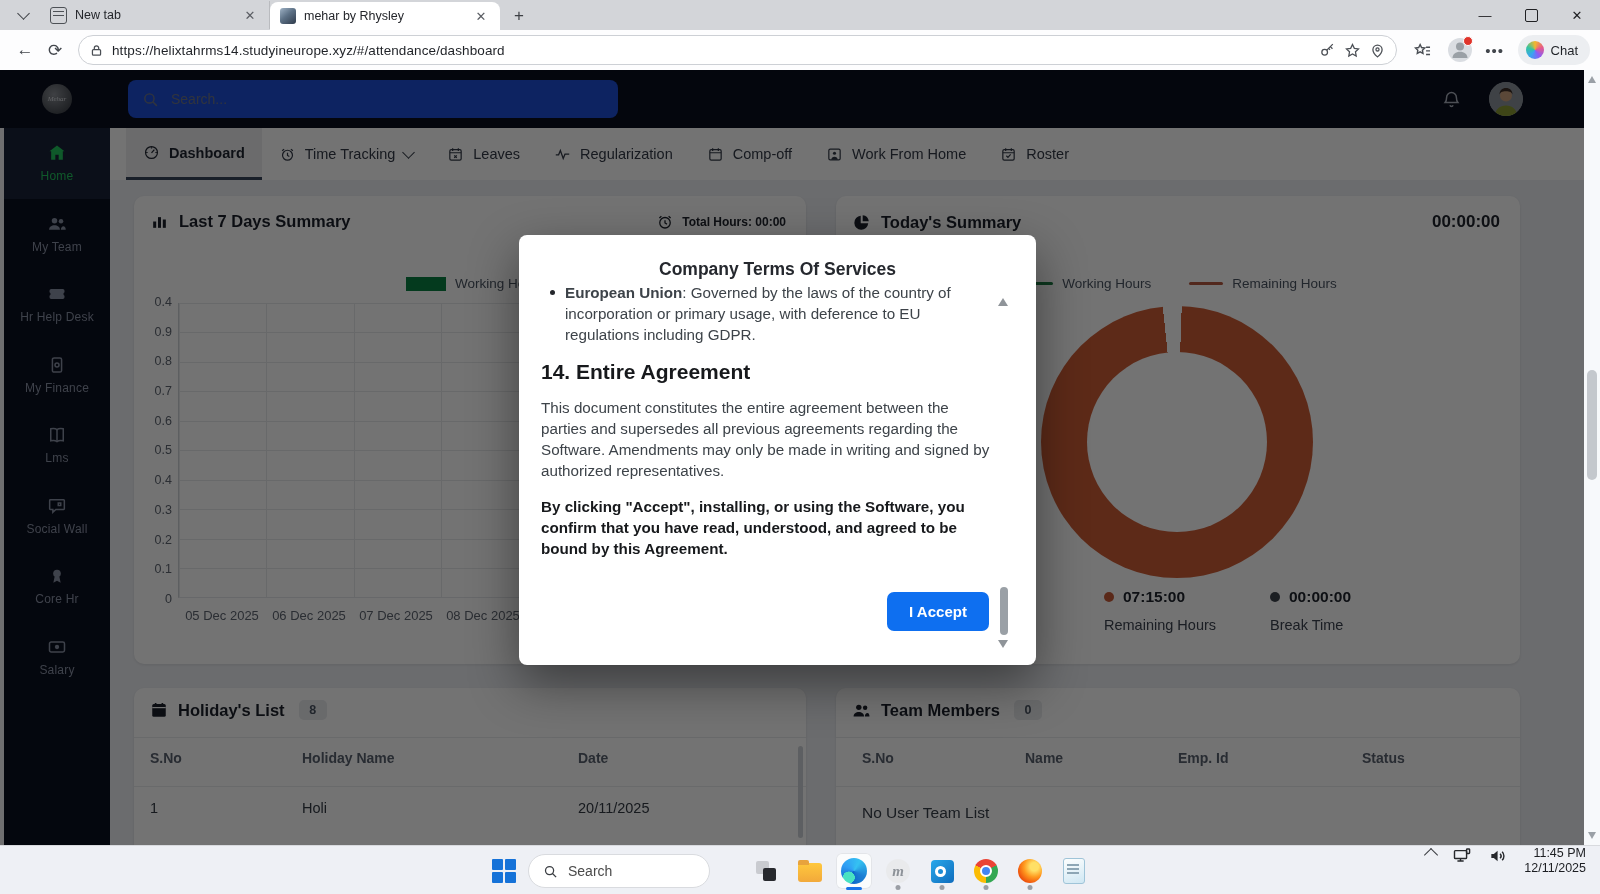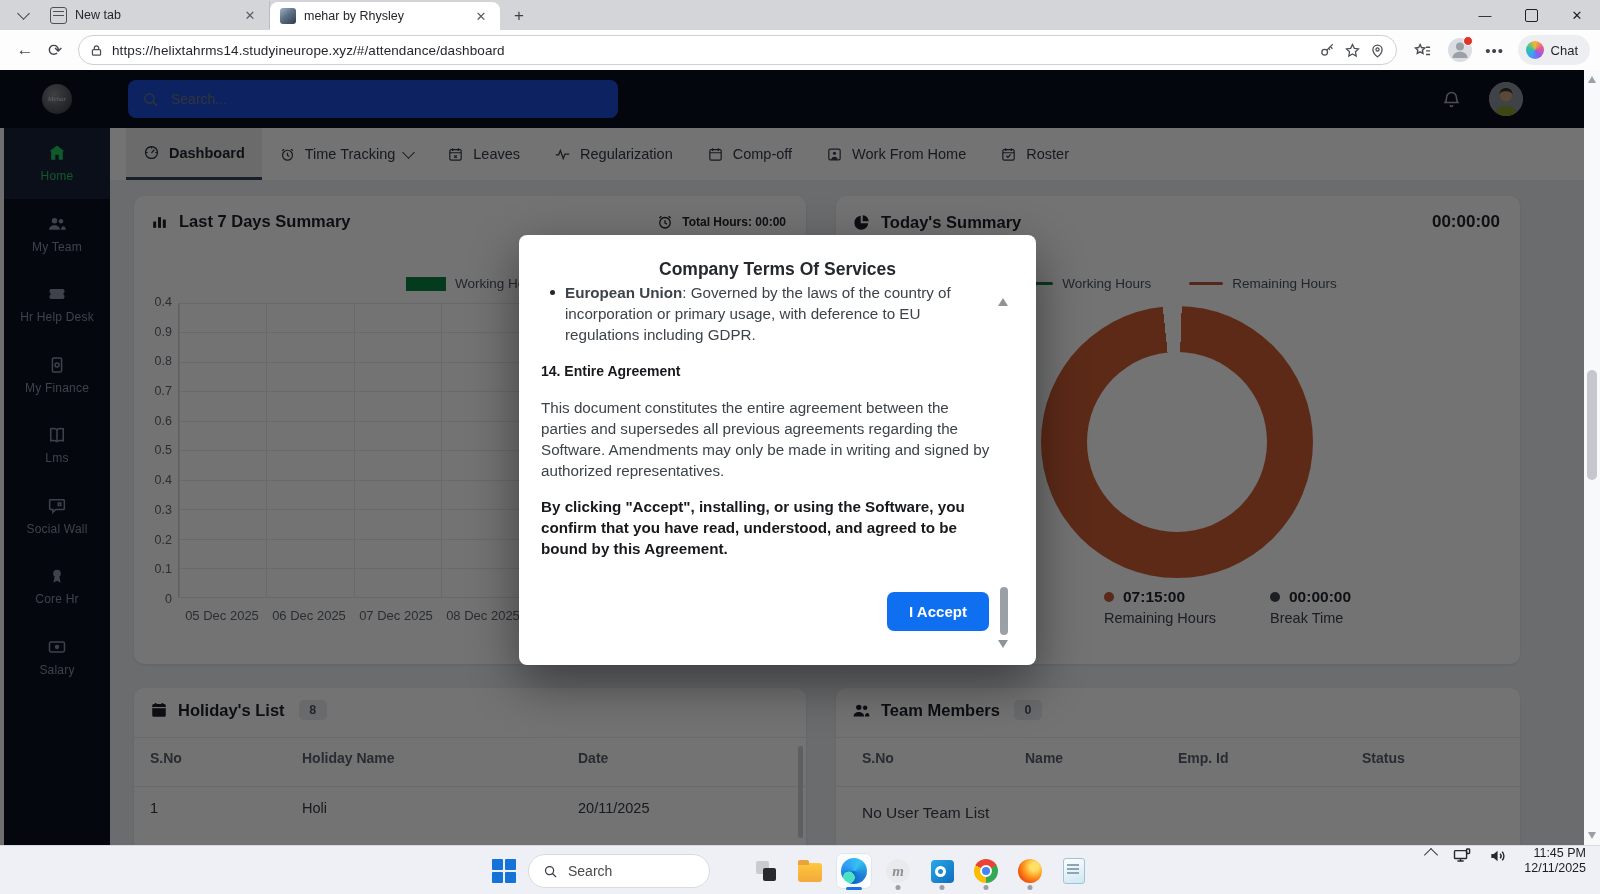--- a/index.html
+++ b/index.html
@@ -73,41 +73,41 @@
   .xlab{position:absolute;top:412px;width:88px;text-align:center;font-size:13px;color:#5f6672}
 
   
   .timer{font-size:17px;font-weight:800;color:#20252e}
   .leg2{position:absolute;left:0;top:80px;width:100%;display:flex;justify-content:center;gap:38px;font-size:13.5px;color:#4b5563}
   .leg2 .it{display:flex;align-items:center;gap:9px}
   .leg2 .ln{width:34px;height:3px;border-radius:2px}
   .donut{position:absolute;left:205px;top:110px;width:272px;height:272px;border-radius:50%;
          background:conic-gradient(from -6deg,#ffffff 0deg 8deg,#cf5d36 8deg 360deg)}
   .donut:after{content:"";position:absolute;left:46px;top:46px;width:180px;height:180px;border-radius:50%;background:#fff}
-  .stat{position:absolute;top:392px;display:flex;flex-direction:column;gap:4px}
+  .stat{position:absolute;top:392px;display:flex;flex-direction:column;gap:11px}
   .stat .v{display:flex;align-items:center;gap:9px;font-size:15.5px;font-weight:800;color:#20252e}
   .stat .dot{width:10px;height:10px;border-radius:50%}
   .stat .l{font-size:14.5px;color:#3c4350;padding-left:0px}
 
   
   .tbl-div{position:absolute;left:0;width:100%;height:1px;background:#e8eaee}
   .cols3{position:absolute;left:16px;top:62px;width:620px;display:grid;grid-template-columns:152px 276px 1fr;font-size:14px;font-weight:700;color:#5a6270}
   .row3{position:absolute;left:16px;top:112px;width:620px;display:grid;grid-template-columns:152px 276px 1fr;font-size:14.5px;color:#333a44}
   .cols4{position:absolute;left:26px;top:62px;width:630px;display:grid;grid-template-columns:163px 153px 184px 1fr;font-size:14px;font-weight:700;color:#5a6270}
   .empty-row{position:absolute;left:26px;top:116px;font-size:15.5px;color:#39404b}
   .mini-scroll{position:absolute;right:3px;top:58px;width:5px;height:92px;border-radius:3px;background:#cfd3d9}
 
   
   .dim{position:absolute;left:0;top:0;width:1584px;height:775px;background:rgba(0,0,0,.55)}
   .modal{position:absolute;left:519px;top:165px;width:517px;height:430px;background:#fff;border-radius:8px;box-shadow:0 18px 50px rgba(0,0,0,.45)}
   .m-title{text-align:center;font-size:17.5px;font-weight:800;color:#25282e;margin-top:24px}
   .m-body{position:absolute;left:22px;top:52px;width:452px;height:292px;overflow:hidden;font-size:15.2px;line-height:21px;color:#3d4349}
   .m-body .bullet{display:flex;gap:10px;margin-top:-5px}
   .m-body .bdot{width:5px;height:5px;border-radius:50%;background:#24272c;margin:8px 0 0 9px;flex:0 0 5px}
-  .m-h{font-weight:800;color:#17191c;margin:16px 0 0 0;font-size:14px}
+  .m-h{font-weight:800;color:#17191c;margin:16px 0 0 0;font-size:21px}
   .m-p{margin:15px 0 0 0}
   .m-b{margin:15px 0 0 0;font-weight:800;color:#17191c}
   .accept{position:absolute;left:368px;top:357px;width:102px;height:39px;background:#0e6ff0;color:#fff;border:none;border-radius:7px;font-size:15px;font-weight:700;font-family:inherit}
   .m-up{position:absolute;left:479px;top:63px;width:0;height:0;border-left:5.5px solid transparent;border-right:5.5px solid transparent;border-bottom:8px solid #8f9499}
   .m-down{position:absolute;left:479px;top:405px;width:0;height:0;border-left:5.5px solid transparent;border-right:5.5px solid transparent;border-top:8px solid #8f9499}
   .m-thumb{position:absolute;left:481px;top:352px;width:8px;height:48px;border-radius:4px;background:#9aa0a6}
 
   
   .bscroll{position:absolute;right:0;top:0;width:16px;height:775px;background:#f7f9fb}
   .bs-up{position:absolute;left:4px;top:6px;width:0;height:0;border-left:4.5px solid transparent;border-right:4.5px solid transparent;border-bottom:7px solid #9aa0a6}

